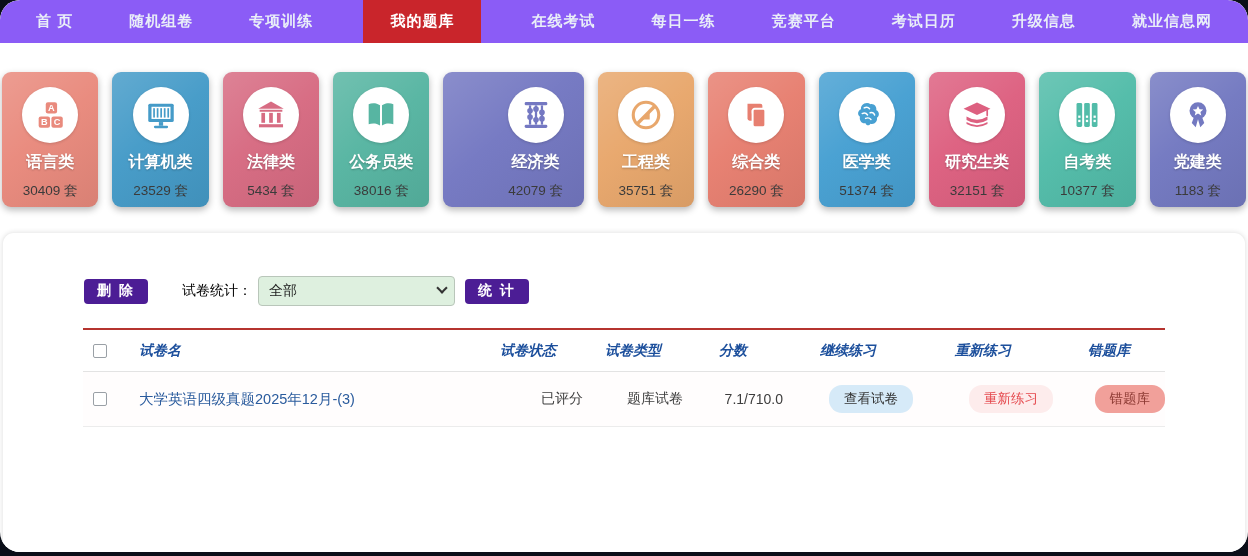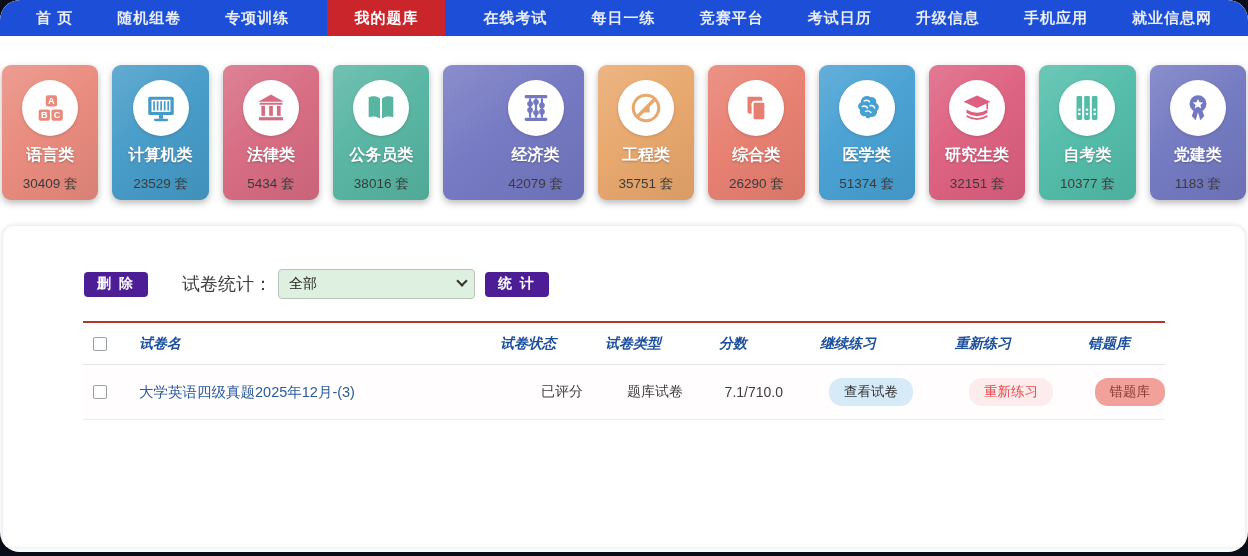--- a/index.html
+++ b/index.html
@@ -3,21 +3,21 @@
 <meta charset="utf-8">
 <style>
   * { margin:0; padding:0; box-sizing:border-box; }
   html,body { width:1248px; height:556px; overflow:hidden; }
   body { background:#0a0e18; font-family:"Liberation Sans","DejaVu Sans",sans-serif; }
 
   .window { position:absolute; top:0; left:0; width:1248px; height:552px;
             background:#ffffff; border-radius:20px; overflow:hidden; }
 
   
-  .nav { height:36px; background:#1d4ed8; display:flex; align-items:stretch;
+  .nav { height:43px; background:#8b5cf6; display:flex; align-items:stretch;
          justify-content:space-between; padding:0 30px; border-radius:20px 20px 0 0; }
   .nav-item { color:#e9eef8; font-size:15px; font-weight:bold; letter-spacing:1px;
               display:flex; align-items:center; padding:0 6px; cursor:pointer; white-space:nowrap; }
   .nav-item.active { background:#c9252b; color:#ffffff; padding:0 27px; }
 
   
   .cards { display:flex; gap:14px; padding:29px 2px 0 2px; }
   .card { flex:1; height:135px; border-radius:9px; position:relative;
           display:flex; flex-direction:column; align-items:center;
           box-shadow:0 3px 7px rgba(0,0,0,0.28); cursor:pointer;
@@ -32,21 +32,21 @@
 
   
   .panel { margin:25px 2px 0 2px; height:322px; background:#ffffff;
            border-radius:12px 12px 0 0; box-shadow:0 0 5px rgba(0,0,0,0.10);
            border:1px solid #f0f0f0; border-bottom:none; }
 
   .toolbar { display:flex; align-items:center; padding:43px 0 0 81px; }
   .btn-red { background:#4c1d95; color:#ffffff; font-size:14px; font-weight:bold;
              border:none; border-radius:4px; height:25px; padding:0 13px;
              cursor:pointer; letter-spacing:2px; font-family:inherit; }
-  .toolbar-label { font-size:18px; color:#404040; margin-left:34px; }
+  .toolbar-label { font-size:14px; color:#000000; margin-left:34px; }
   .select-wrap { position:relative; margin-left:6px; }
   .select-box { width:197px; height:30px; background:#def0df; border:1px solid #b9c6ba;
                 border-radius:4px; display:flex; align-items:center; padding:0 10px;
                 font-size:14px; color:#222222; cursor:pointer; }
   .chevron { position:absolute; right:9px; top:8px; width:8px; height:8px;
              border-right:2px solid #333; border-bottom:2px solid #333;
              transform:rotate(45deg); pointer-events:none; }
   .toolbar .btn-stats { margin-left:10px; }
 
   
@@ -75,21 +75,20 @@
   <div class="nav">
     <div class="nav-item">首 页</div>
     <div class="nav-item">随机组卷</div>
     <div class="nav-item">专项训练</div>
     <div class="nav-item active">我的题库</div>
     <div class="nav-item">在线考试</div>
     <div class="nav-item">每日一练</div>
     <div class="nav-item">竞赛平台</div>
     <div class="nav-item">考试日历</div>
     <div class="nav-item">升级信息</div>
-    <div class="nav-item">手机应用</div>
     <div class="nav-item">就业信息网</div>
   </div>
 
   <div class="cards">
 
     <div class="card" style="background-color: rgb(233, 138, 125);">
       <div class="card-circle" style="color: rgb(233, 138, 125);">
         <svg viewBox="0 0 24 24">
             <rect x="9" y="3" width="8" height="8" rx="1.5" fill="currentColor"></rect>
             <text x="13" y="9.3" text-anchor="middle" font-size="6.5" font-weight="bold" fill="#fff">A</text>

